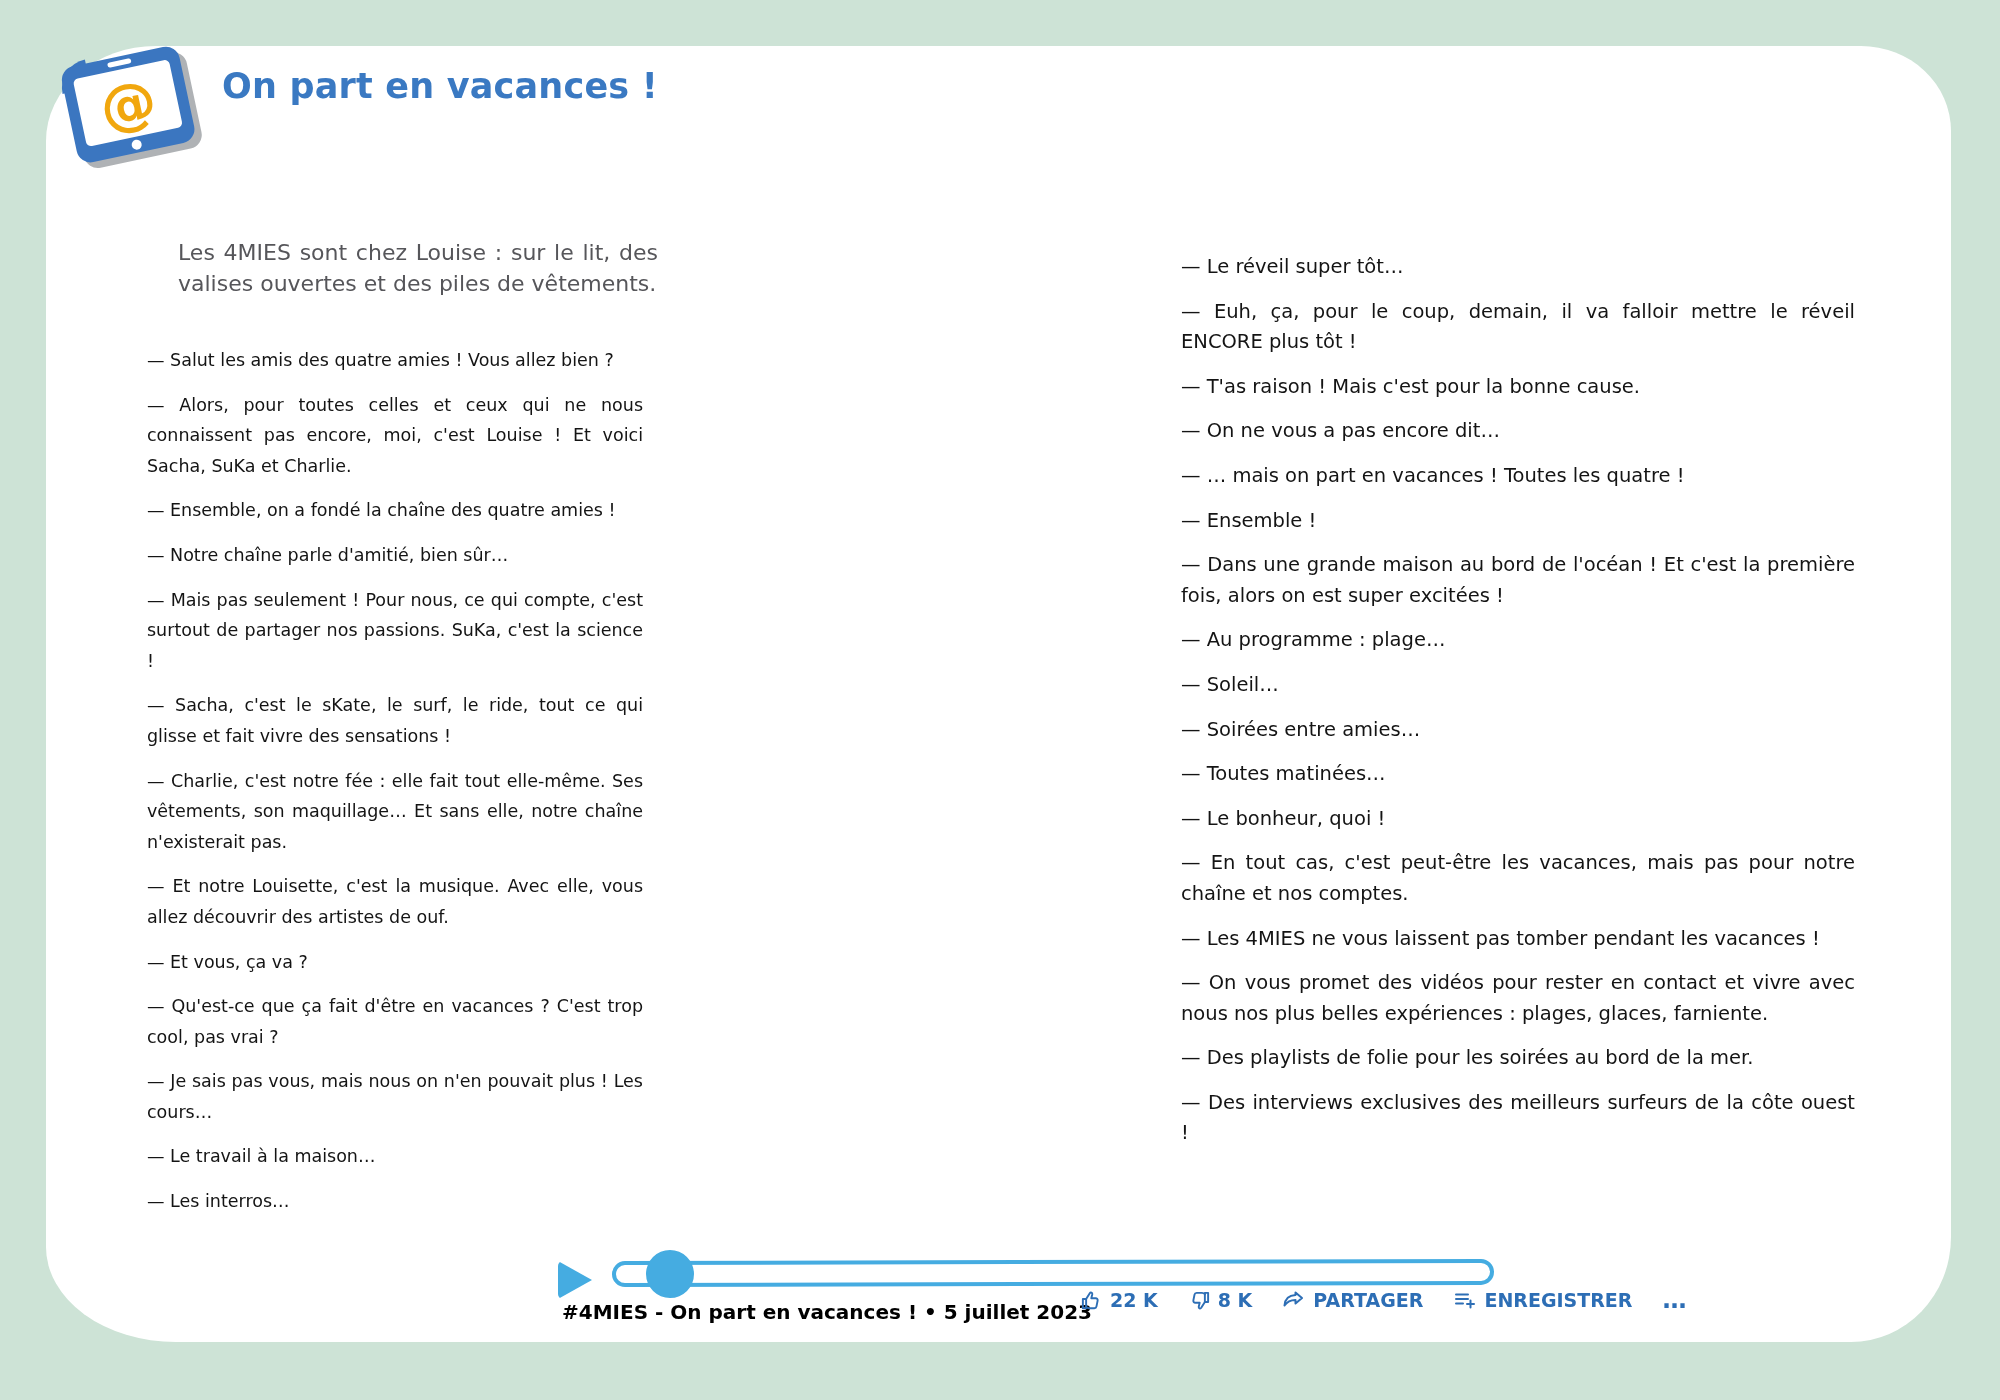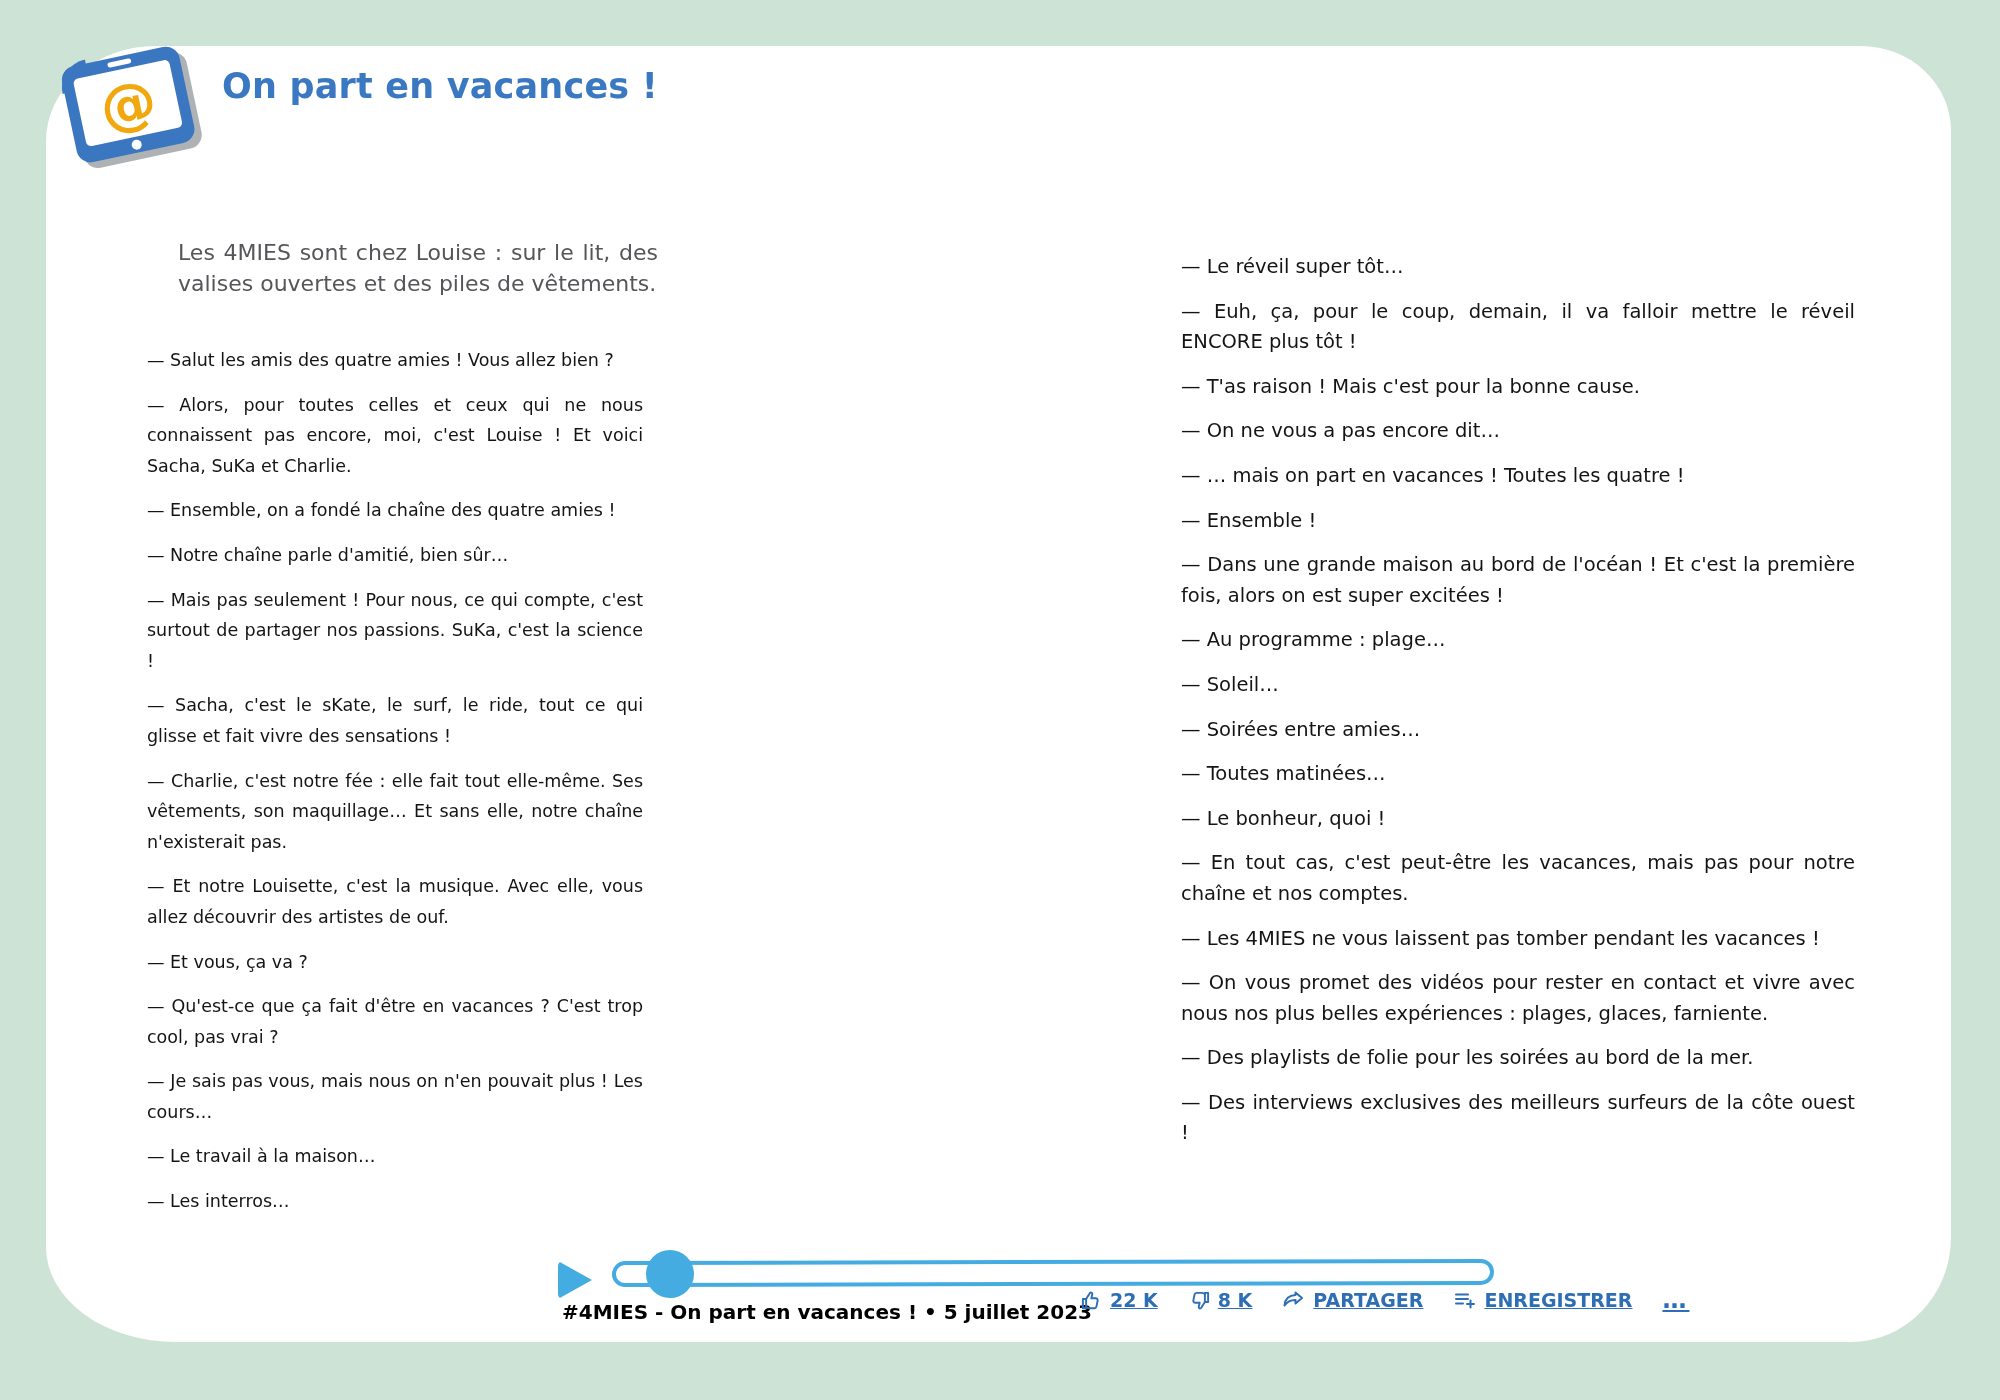--- a/index.html
+++ b/index.html
@@ -76,21 +76,21 @@
   .video-title {
     position:absolute; left:562px; top:1292px;
     font-size:20px; font-weight:bold; color:#000000;margin-top:8px;
   }
 
   .actions {
     position:absolute; left:1080px; top:1288px;
     display:flex; align-items:center; gap:30px;
     color:#2d6eb5; font-weight:bold; font-size:19px;
   }
-  .action { display:flex; align-items:center; gap:7px; cursor:pointer; white-space:nowrap;text-decoration:underline; }
+  .action { display:flex; align-items:center; gap:7px; cursor:pointer; white-space:nowrap; }
   .action svg { display:block; }
   .more-dots { font-size:24px; letter-spacing:3px; line-height:10px; }
 </style>
 </head>
 <body>
 
 <div class="card"></div>
 
 <div class="tablet-wrap">
   <div class="wifi">

